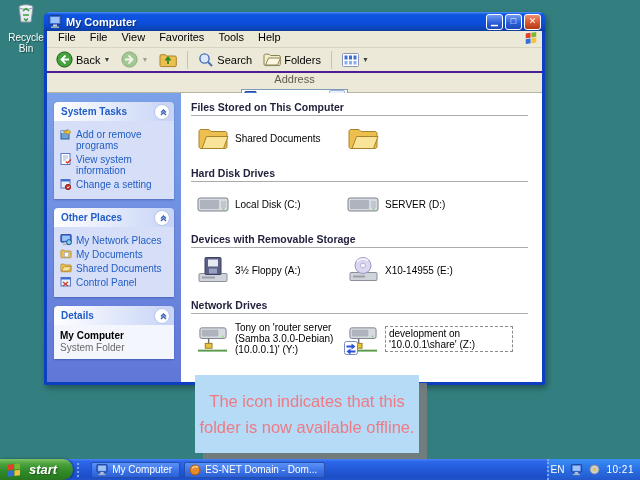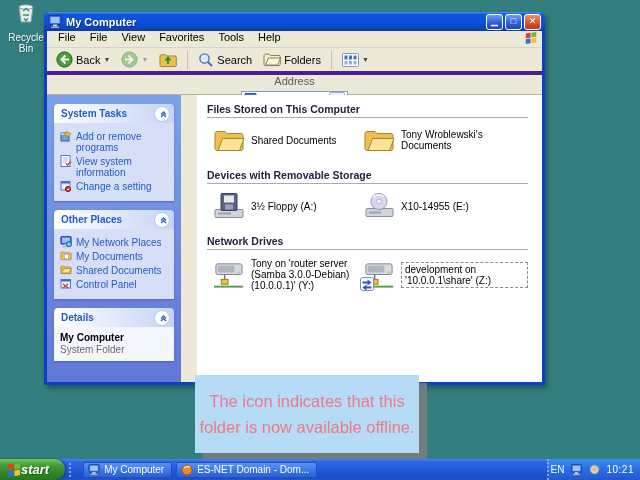--- a/index.html
+++ b/index.html
@@ -23,38 +23,38 @@
     font-size:9px;line-height:12px;text-align:center;
     background:linear-gradient(180deg,#6f9bf2,#2a5cd8 60%,#1d49b8);cursor:default;}
   .wbtn.close{background:linear-gradient(180deg,#ef9070,#d9542c 55%,#b33a17);}
   
   .menubar{height:16px;display:flex;align-items:flex-start;padding:0 4px;font-size:11px;
     border-bottom:1px solid #d8d4c4;background:#ece9d8;}
   .menubar .mi{padding:0 7px;}
   .menubar .spring{flex:1;}
   
   .toolbar{height:23px;display:flex;align-items:center;padding:0 5px;gap:3px;
-    border-bottom:4px solid #4c1d95;background:#ece9d8;font-size:11px;}
+    border-bottom:2px solid #4c1d95;background:#ece9d8;font-size:11px;}
   .tbtn{display:flex;align-items:center;gap:3px;padding:1px 4px;border-radius:2px;}
   .tsep{width:1px;height:18px;background:#c6c2b0;margin:0 3px;}
   .caret{font-size:7px;color:#444;}
   .dim{opacity:.45;}
   
   .addressbar{height:19px;display:flex;align-items:center;padding:0 4px;gap:4px;
     border-bottom:1px solid #b8b4a2;background:#ece9d8;font-size:11px;color:#5c5a4e;flex-direction:column;}
   .combo{flex:1;height:15px;background:#fff;border:1px solid #7f9db9;display:flex;align-items:center;
     padding:0 2px;color:#000;gap:3px;}
   .combo .drop{margin-left:auto;width:14px;height:13px;background:linear-gradient(180deg,#eef3fd,#c8d8f5);
     border:1px solid #9ab2d8;border-radius:2px;text-align:center;font-size:7px;color:#3a62a8;line-height:12px;}
   .gobtn{display:flex;align-items:center;gap:3px;font-size:10px;color:#333;padding-right:2px;}
   .goicon{width:16px;height:15px;border-radius:3px;border:1px solid #2e7d28;
     background:linear-gradient(180deg,#7cc96c,#3d9a34 60%,#2e7d28);color:#fff;
     font-size:10px;line-height:14px;text-align:center;font-weight:bold;}
   
-  .main{flex:1;display:flex;overflow:hidden;gap:16px;}
+  .main{flex:1;display:flex;overflow:hidden;}
   .sidebar{width:134px;background:linear-gradient(180deg,#7ba2e8,#6largely?,#6177d8);
     background:linear-gradient(180deg,#7ba2e8 0%,#6e8ce0 50%,#6177d8 100%);
     padding:9px 7px;box-sizing:border-box;overflow:hidden;}
   .panel{margin-bottom:9px;border-radius:4px 4px 0 0;overflow:hidden;
     box-shadow:0 1px 2px rgba(20,40,120,.35);}
   .phead{height:19px;background:linear-gradient(90deg,#ffffff,#c6d3f7);display:flex;align-items:center;
     padding:0 4px 0 7px;font-size:10px;font-weight:bold;color:#215dc6;}
   .phead .chev{margin-left:auto;width:14px;height:14px;border-radius:50%;background:#fff;
     border:1px solid #b5c6ea;display:flex;align-items:center;justify-content:center;}
   .pbody{background:#d6dff7;padding:5px 4px 6px 6px;}
@@ -76,21 +76,21 @@
   .overlay{position:absolute;left:-3px;bottom:-2px;}
   
   .callout{position:absolute;left:195px;top:375px;width:224px;height:78px;z-index:6;
     background:#b5dbf7;box-shadow:8px 8px 0 rgba(125,125,125,.85);
     display:flex;align-items:center;justify-content:center;text-align:center;
     color:#ee7a84;font-size:16.5px;line-height:26px;padding:0 2px;box-sizing:border-box;}
   
   .taskbar{position:absolute;left:0;bottom:0;width:640px;height:21px;z-index:10;
     background:linear-gradient(180deg,#4a82f4 0%,#2d68ea 12%,#2257d6 55%,#1c4ec7 85%,#2153cc 100%);
     display:flex;align-items:center;}
-  .startbtn{height:21px;padding:0 16px 0 7px;border-radius:0 11px 11px 0;display:flex;align-items:center;gap:0;
+  .startbtn{height:21px;padding:0 16px 0 7px;border-radius:0 11px 11px 0;display:flex;align-items:center;gap:8px;
     background:linear-gradient(180deg,#7cc464 0%,#4aa03c 25%,#2f8a27 60%,#27761f 100%);
     box-shadow:1px 0 3px rgba(0,0,0,.4);}
   .startbtn .stext{color:#fff;font-size:13px;font-weight:bold;font-style:italic;text-shadow:1px 1px 1px #1d5c18;}
   .qsep{width:6px;height:14px;margin:0 4px;border-left:2px dotted #7ea6f5;}
   .taskitem{height:16px;margin:0 2px;padding:0 7px 0 4px;border-radius:2px;display:flex;align-items:center;gap:4px;
     background:linear-gradient(180deg,#5b92f7,#3a71e6 60%,#2c5fd4);border:1px solid #274fae;
     color:#fff;font-size:10px;min-width:70px;box-sizing:border-box;}
   .tray{margin-left:auto;height:21px;display:flex;align-items:center;gap:6px;padding:0 6px 0 2px;
     background:linear-gradient(180deg,#3a8ef2 0%,#2a6fe4 50%,#2258cc 100%);
     border-left:2px dotted #7ea6f5;color:#fff;font-size:10px;}
@@ -378,25 +378,45 @@
                   </svg>
                 </span>
               <span class="flabel">Shared Documents</span>
             </div>
             <div class="fitem">
               <span class="iconwrap">
                   <svg width="32" height="27" viewBox="0 0 32 26">
                     <use href="#sym-folder"></use>
                   </svg>
                 </span>
-              <span class="flabel">Tony Wroblewski's Documents</span>
-            </div>
-          </div>
-        </div>
-
+            </div>
+          </div>
+        </div>
+
+        <div class="group">
+          <div class="ghead">Hard Disk Drives</div>
+          <div class="gitems">
+            <div class="fitem">
+              <span class="iconwrap">
+                  <svg width="32" height="26" viewBox="0 0 32 24">
+                    <use href="#sym-hdd"></use>
+                  </svg>
+                </span>
+              <span class="flabel">Local Disk (C:)</span>
+            </div>
+            <div class="fitem">
+              <span class="iconwrap">
+                  <svg width="32" height="26" viewBox="0 0 32 24">
+                    <use href="#sym-hdd"></use>
+                  </svg>
+                </span>
+              <span class="flabel">SERVER (D:)</span>
+            </div>
+          </div>
+        </div>
 
         <div class="group">
           <div class="ghead">Devices with Removable Storage</div>
           <div class="gitems">
             <div class="fitem">
               <span class="iconwrap">
                   <svg width="32" height="27" viewBox="0 0 32 26">
                     <use href="#sym-floppy"></use>
                   </svg>
                 </span>

